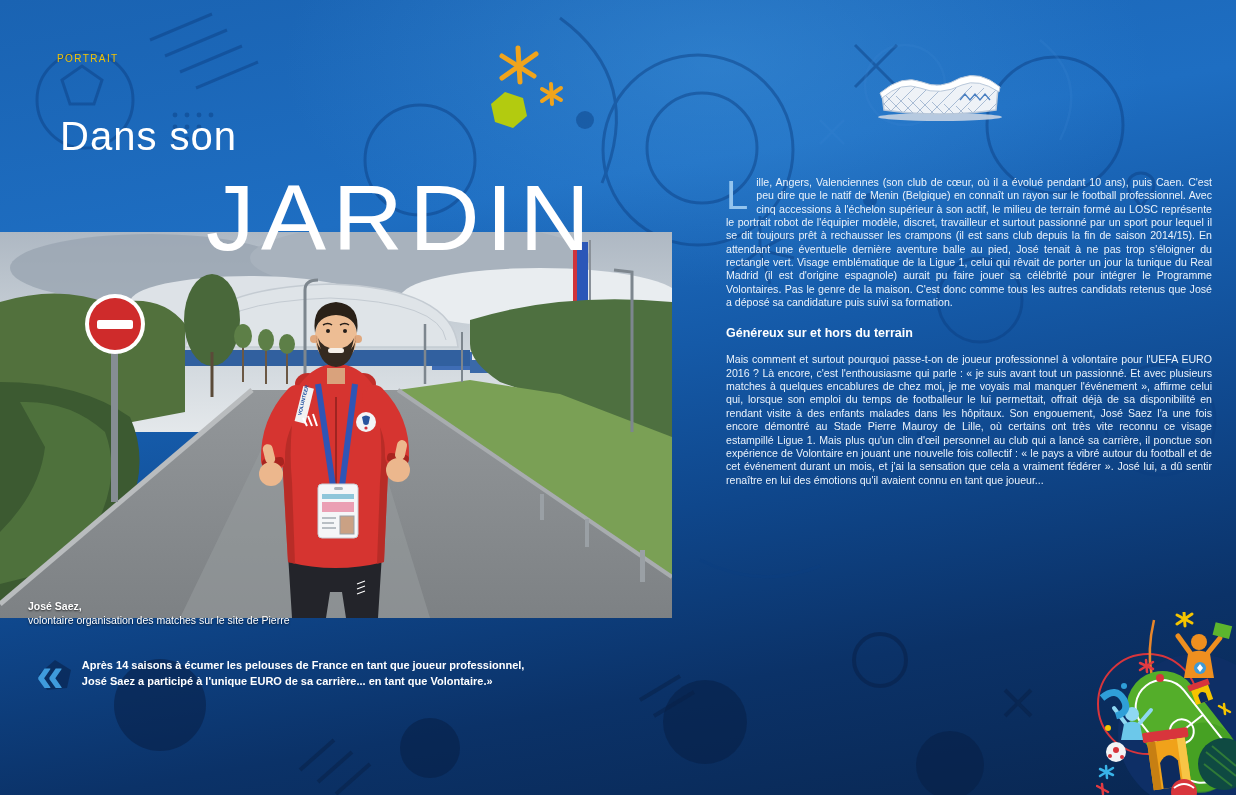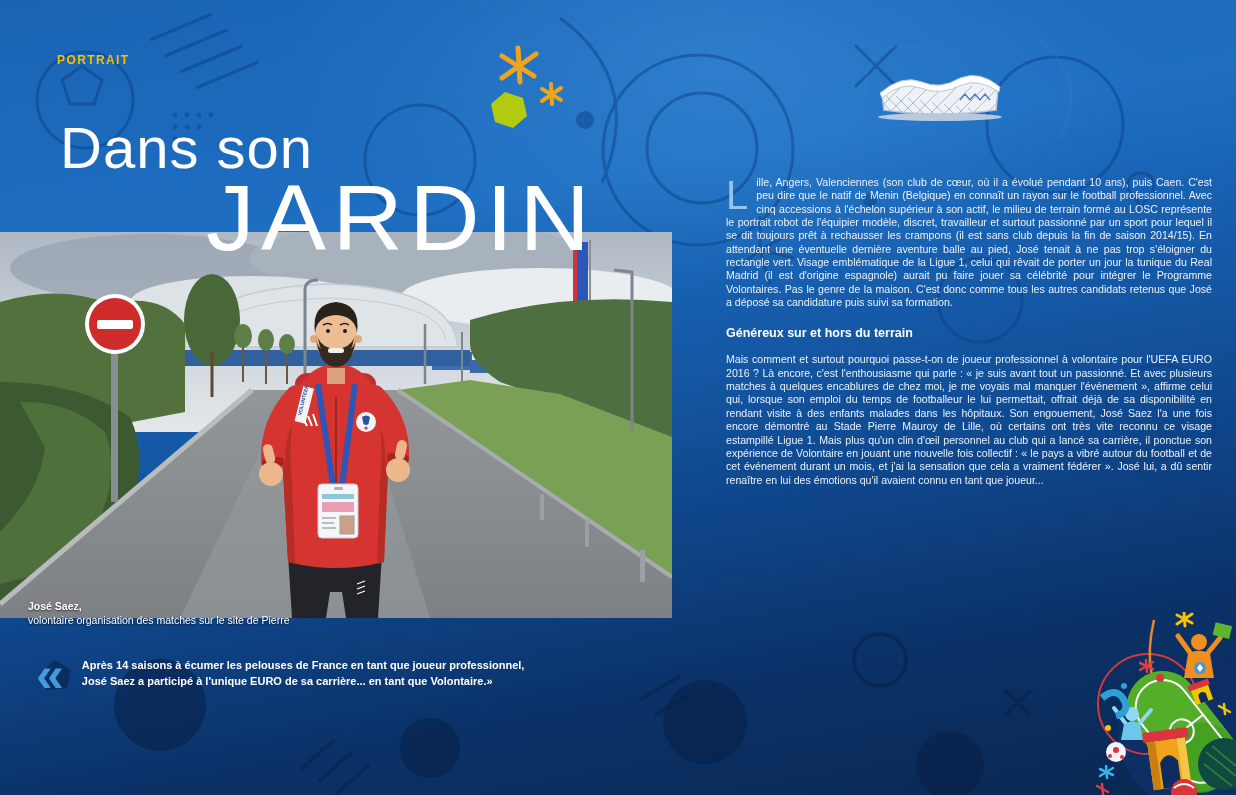--- a/index.html
+++ b/index.html
@@ -10,25 +10,25 @@
     background:linear-gradient(170deg,#1a63b2 0%,#1e6ec2 28%,#155aa8 46%,#0f478c 62%,#0b3268 80%,#092752 100%);
   }
   .page::before{
     content:"";position:absolute;inset:0;
     background:radial-gradient(ellipse 620px 320px at 58% 8%,rgba(70,155,225,.40),rgba(70,155,225,0) 70%);
     pointer-events:none;
   }
   .bg-doodles{position:absolute;inset:0;z-index:0;}
   .kicker{
     position:absolute;left:57px;top:53px;z-index:3;
-    color:#f2c200;font-size:12px;font-weight:bold;letter-spacing:1.4px;
+    color:#f2c200;font-size:10px;font-weight:normal;letter-spacing:1.4px;
   }
   .title1{
     position:absolute;left:60px;top:114px;z-index:3;color:#fff;
-    font-size:58px;font-weight:300;letter-spacing:1px;
+    font-size:40px;font-weight:300;letter-spacing:1px;
   }
   .title2{
     position:absolute;left:206px;top:166px;z-index:4;color:#fff;
     font-size:92px;font-weight:300;letter-spacing:6px;
     transform:scaleX(1.06);transform-origin:left top;
   }
   .photo{position:absolute;left:0;top:232px;width:672px;height:386px;z-index:2;}
   .photo svg{display:block;}
   .caption{
     position:absolute;left:28px;top:571px;z-index:5;color:#fff;

